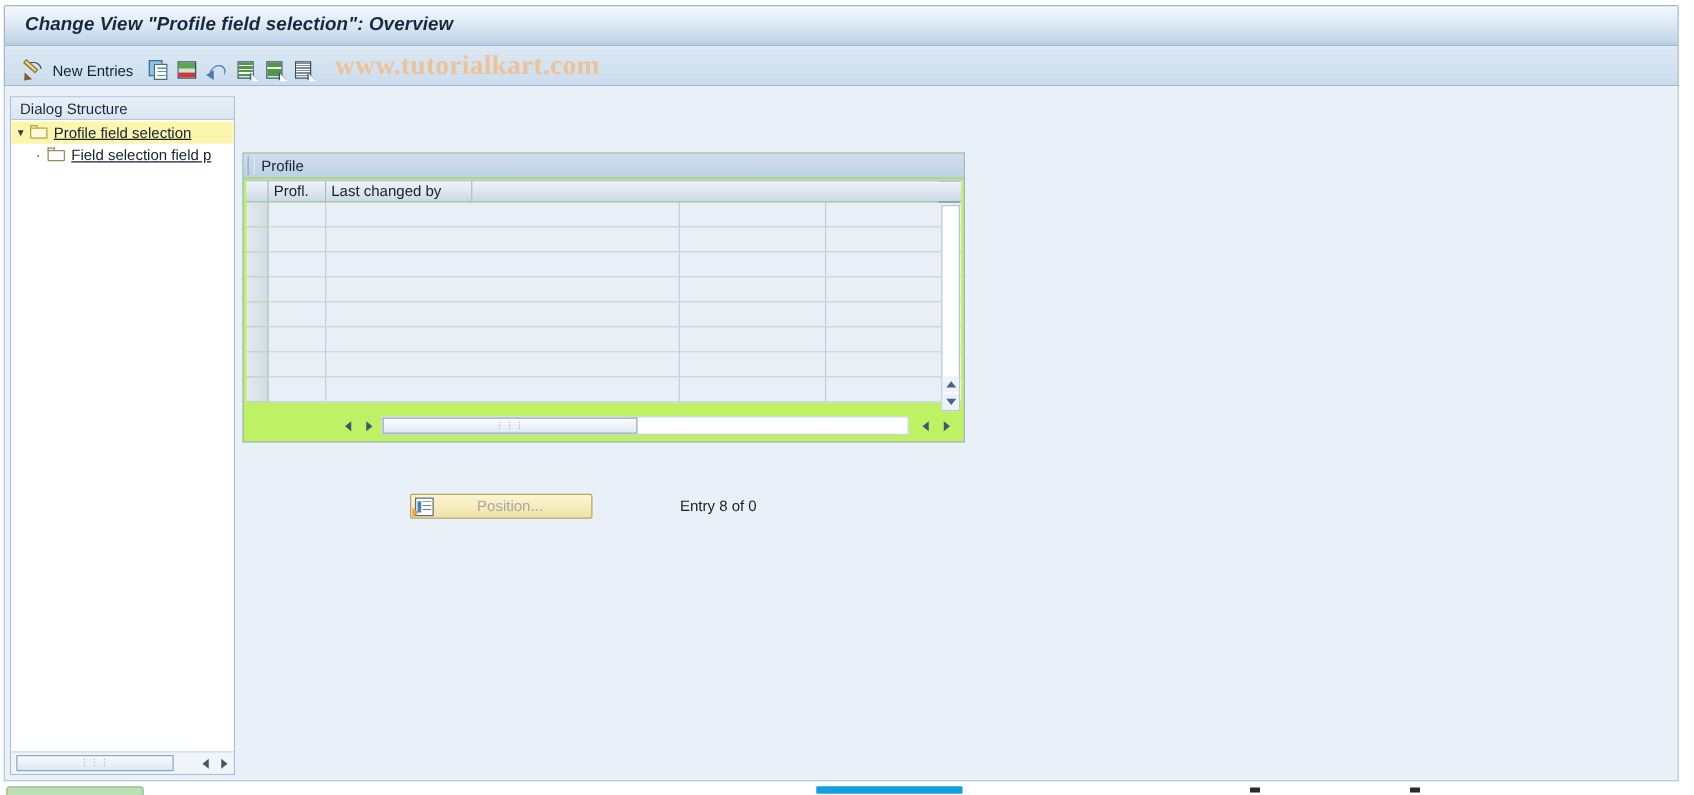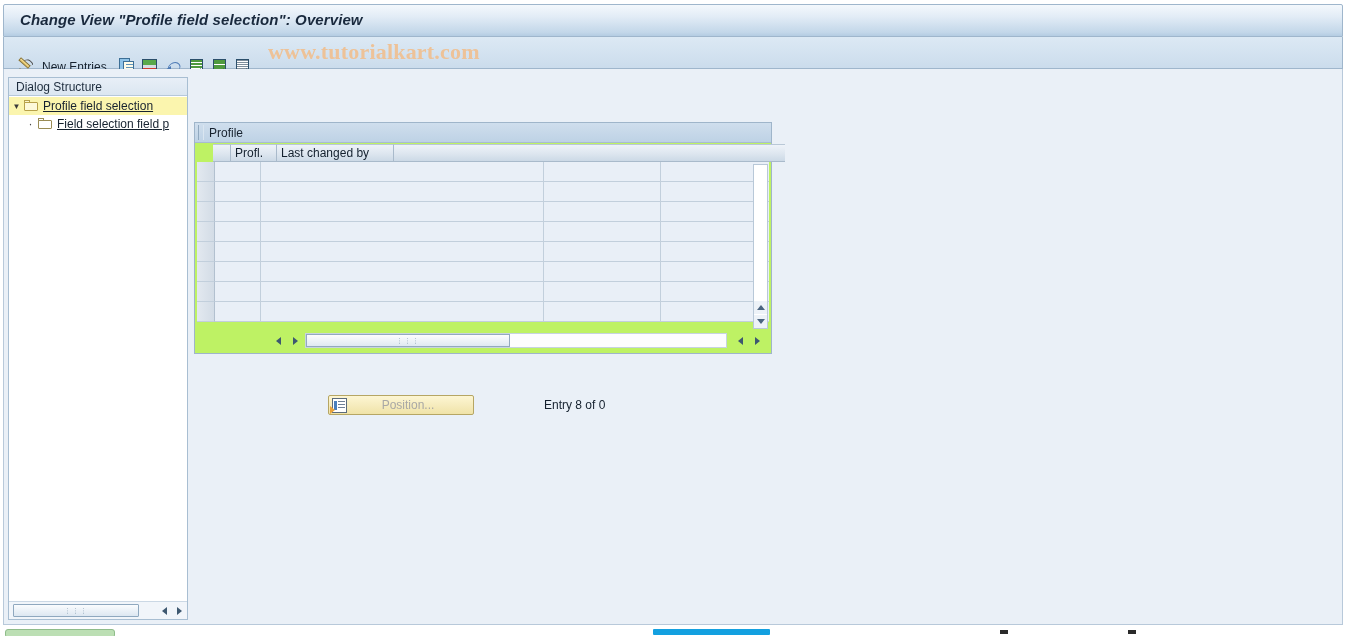--- a/index.html
+++ b/index.html
@@ -50,21 +50,21 @@
     top: 37px;
     width: 1340px;
     height: 32px;
     background: linear-gradient(to bottom, #dce9f4 0%, #d3e2f0 55%, #cbdcec 100%);
     border: 1px solid #9fb6cc;
     border-top: none;
     box-sizing: border-box;
   }
   .tb-inner {
     position: absolute;
-    left: 0; top: 14px;
+    left: 0; top: 4px;
     height: 31px;
     display: flex;
     align-items: center;
     justify-content: flex-end;
   }
   .tb-btn {
     display: inline-flex;
     align-items: center;
     justify-content: center;
     height: 22px;
@@ -339,21 +339,21 @@
 
   .grid-wrap {
     position: absolute;
     left: 2px;
     top: 21px;
     width: 572px;
     height: 185px;
   }
   .grid-head {
     position: absolute;
-    left: 16px; top: 0;
+    left: 0; top: 0;
     height: 18px;
     width: 100%;
     display: flex;
     box-sizing: border-box;
   }
   .gh-cell {
     background: linear-gradient(to bottom, #eef3f9 0%, #dde6ef 55%, #ccd9e6 100%);
     border-right: 1px solid #a9bacb;
     border-bottom: 1px solid #a9bacb;
     border-top: 1px solid #b9c8d7;

